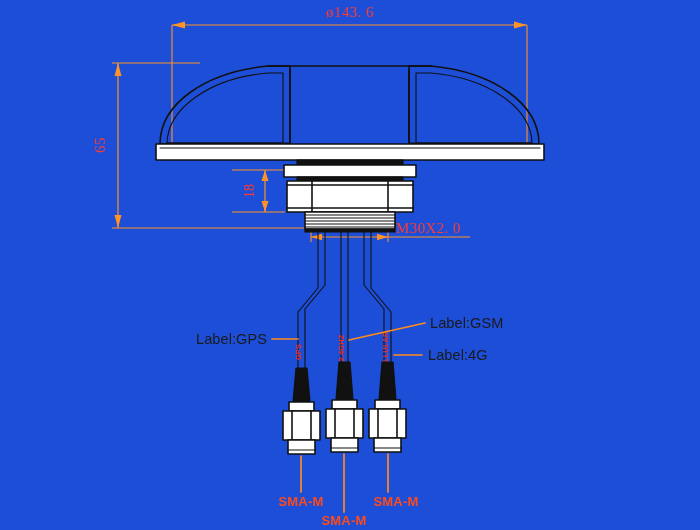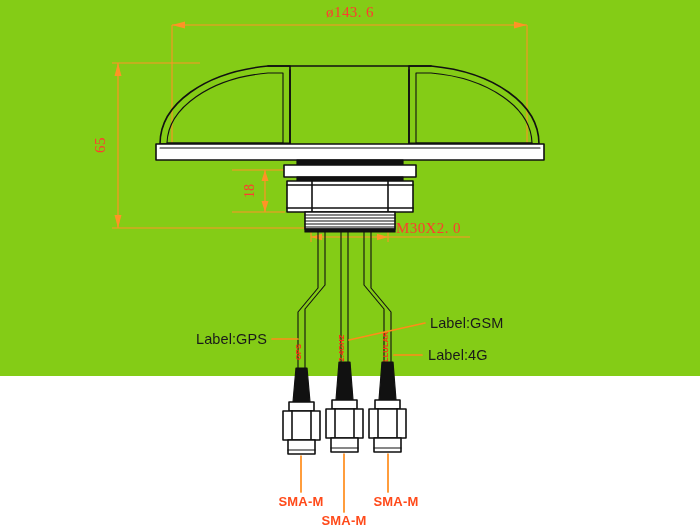--- a/index.html
+++ b/index.html
@@ -10,22 +10,22 @@
   }
   body {
     width: 700px;
     height: 530px;
     font-family: "Liberation Sans", sans-serif;
     overflow: hidden;
   }
   #drawing-root {
     position: relative;
     width: 700px;
-    height: 376px;
-    background: #84cc16;
+    height: 530px;
+    background: #1d4ed8;
   }
   svg#drawing {
     display: block;
     width: 700px;
     height: 530px;
   }
   .part-line {
     fill: none;
     stroke: #111111;
     stroke-width: 1.6;

